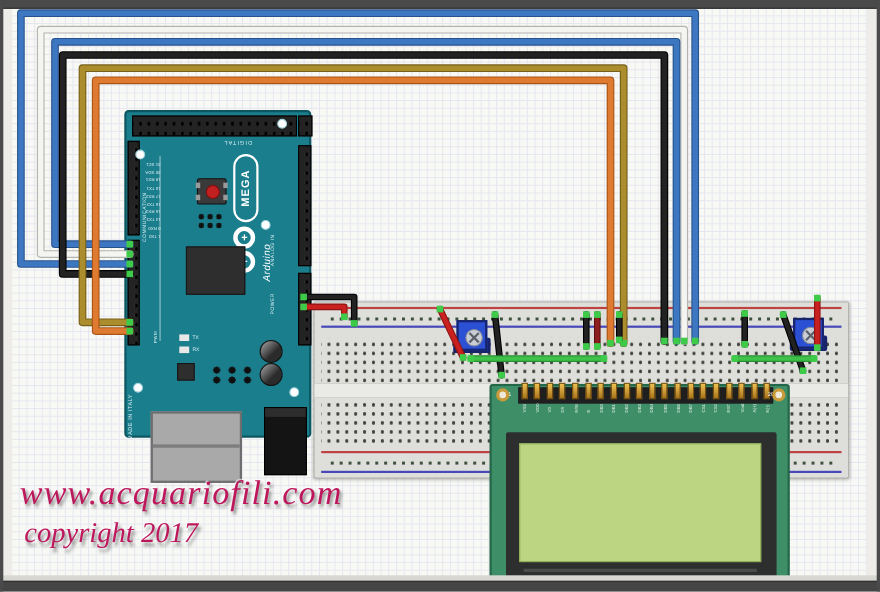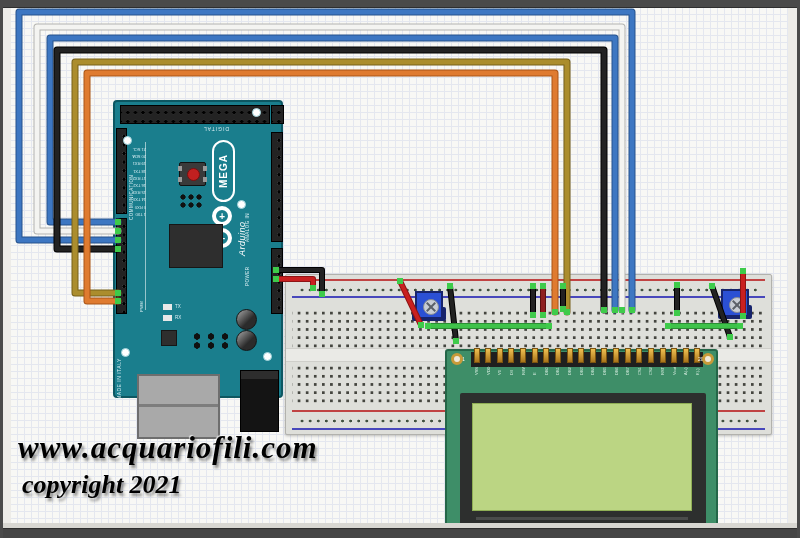--- a/index.html
+++ b/index.html
@@ -120,22 +120,22 @@
   .lcd .mark{color:#fff;font-size:5px;top:5px;}
   .m1{left:15px;} .m20{left:251px;}
   .lcd .mhole{width:12px;height:12px;border:3px solid #c89a39;border-radius:50%;background:#efe9da;top:2px;}
   .mh-l{left:4px;} .mh-r{left:255px;}
   .lcd .bezel{left:13px;top:42px;width:246px;height:136px;background:#2d2f2e;border-radius:2px;}
   .lcd .screen{left:12px;top:10px;width:220px;height:108px;background:#bbd583;border:1px solid #8fae55;}
   .lcd .bline{left:16px;top:124px;width:212px;height:3px;background:#4a4c4b;}
 
   
   #wire-layer{position:absolute;left:0;top:0;z-index:30;pointer-events:none;}
-  .watermark{position:absolute;left:18px;top:430px;z-index:40;color:#000000;
-             font-family:"Liberation Serif",serif;font-style:italic;font-weight:bold;
+  .watermark{position:absolute;left:18px;top:430px;z-index:40;color:#be185d;
+             font-family:"Liberation Serif",serif;font-style:italic;font-weight:normal;
              text-shadow:2px 3px 3px rgba(0,0,0,.45),-1px -1px 1px rgba(255,255,255,.75);}
   .wm1{font-size:31px;letter-spacing:1px;}
   .wm2{font-size:26px;margin-top:4px;margin-left:4px;}
 </style>
 </head>
 <body>
 
 <div class="stage">
   <div class="grid"></div>
   <div class="margin-l"></div>
@@ -396,21 +396,21 @@
       <rect x="425" y="323" width="6" height="6" fill="#3ecb4a"></rect>
       <rect x="546" y="323" width="6" height="6" fill="#3ecb4a"></rect>
       <polyline points="668,326 740,326" fill="none" stroke="#2a8f33" stroke-width="6" stroke-linecap="round" stroke-linejoin="round"></polyline>
       <polyline points="668,326 740,326" fill="none" stroke="#3fc24a" stroke-width="4" stroke-linecap="round" stroke-linejoin="round"></polyline>
       <rect x="665" y="323" width="6" height="6" fill="#3ecb4a"></rect>
       <rect x="737" y="323" width="6" height="6" fill="#3ecb4a"></rect>
     </svg>
 
   <div class="watermark">
     <div class="wm1">www.acquariofili.com</div>
-    <div class="wm2">copyright 2021</div>
+    <div class="wm2">copyright 2017</div>
   </div>
 
   <div class="frame f-top"></div>
   <div class="f-bottom-light"></div>
   <div class="frame f-bottom"></div>
   <div class="frame f-left"></div>
   <div class="frame f-right"></div>
 </div>
 
 </body></html>

